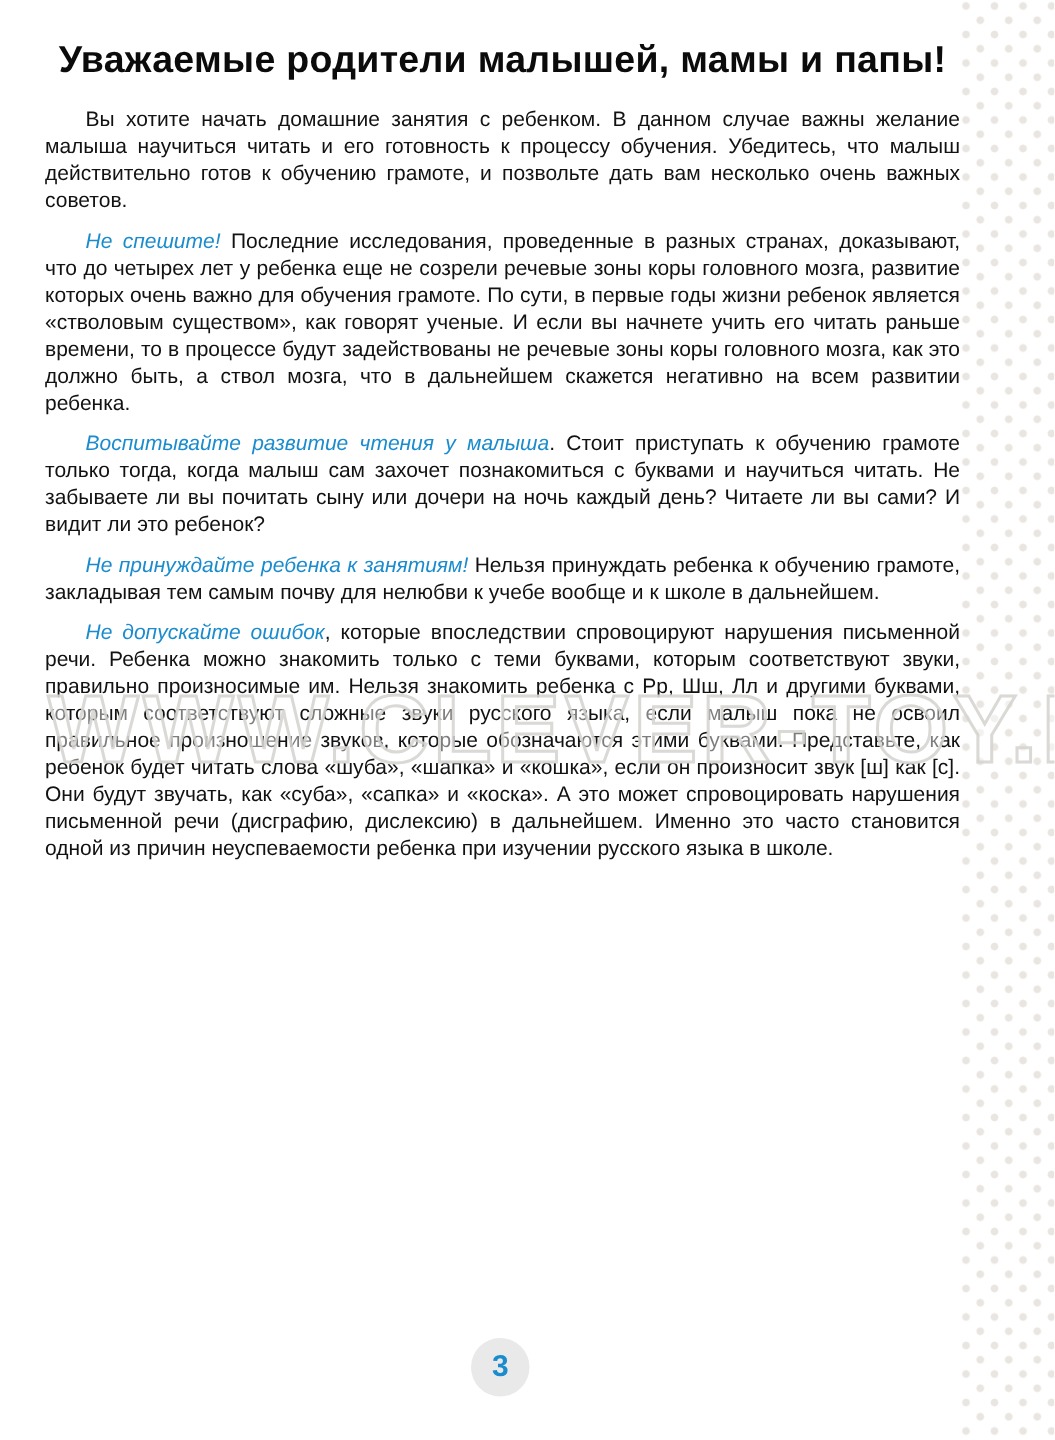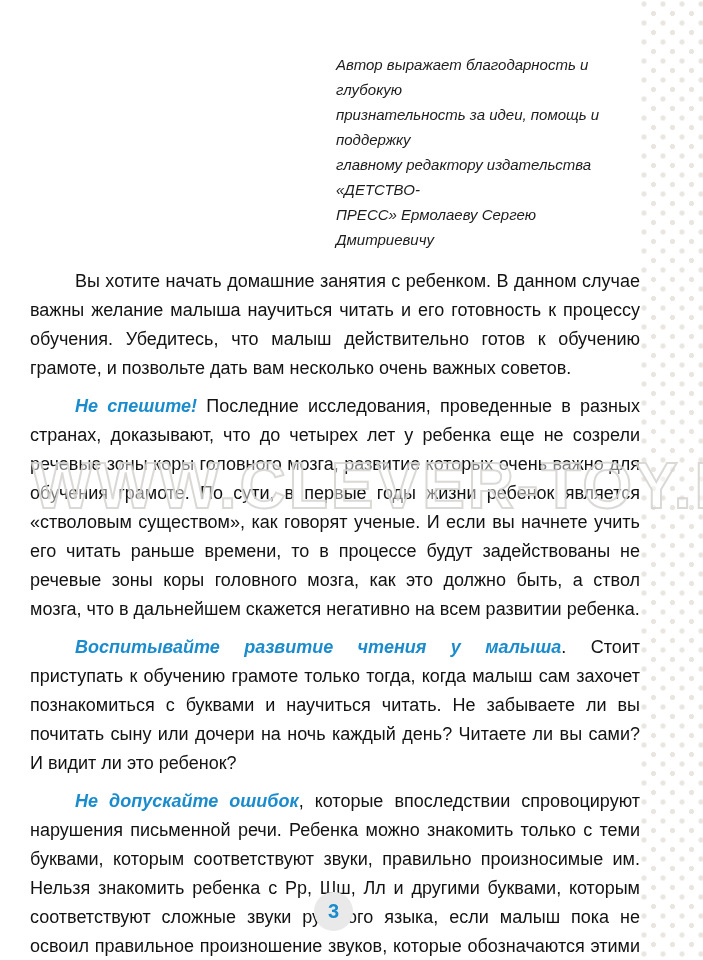--- a/index.html
+++ b/index.html
@@ -38,29 +38,28 @@
     font-size:25px;
     font-weight:bold;
     color:#0b0b0b;
     letter-spacing:.2px;
   }
   .body-text{margin-top:15px;}
   .body-text p{
     margin:0 0 9px 0;
     text-align:justify;
     text-indent:27px;
-    font-size:18px;
-    line-height:29px;
+    font-size:14px;
+    line-height:18px;
     color:#121212;
   }
   .lead{
     color:var(--accent,#1a8cce);
-    font-weight:bold;
+    font-weight:normal;
     font-style:italic;
-    margin-left:18px;
   }
   .watermark{
     position:absolute;
     left:32px;top:449px;
     z-index:5;
     pointer-events:none;
     white-space:nowrap;
     font-weight:bold;
     font-size:64px;
     letter-spacing:3px;
@@ -80,32 +79,28 @@
     color:var(--accent,#1a8cce);
   }
 </style>
 </head>
 <body>
 
 <div class="dots-strip"></div>
 
 <div class="content">
 
-  <div class="dedication">
-    <div>Автор выражает благодарность и глубокую</div>
-    <div>признательность за идеи, помощь и поддержку</div>
-    <div>главному редактору издательства «ДЕТСТВО-</div>
-    <div>ПРЕСС» Ермолаеву Сергею Дмитриевичу</div>
-  </div>
 
+  <h1 class="page-title">Уважаемые родители малышей, мамы и папы!</h1>
 
   <div class="body-text">
     <p><span class="lead"></span><span>Вы хотите начать домашние занятия с ребенком. В данном случае важны желание малыша научиться читать и его готовность к процессу обучения. Убедитесь, что малыш действительно готов к обучению грамоте, и позвольте дать вам несколько очень важных советов.</span></p>
     <p><span class="lead">Не спешите!</span><span> Последние исследования, проведенные в разных странах, доказывают, что до четырех лет у ребенка еще не созрели речевые зоны коры головного мозга, развитие которых очень важно для обучения грамоте. По сути, в первые годы жизни ребенок является «стволовым существом», как говорят ученые. И если вы начнете учить его читать раньше времени, то в процессе будут задействованы не речевые зоны коры головного мозга, как это должно быть, а ствол мозга, что в дальнейшем скажется негативно на всем развитии ребенка.</span></p>
     <p><span class="lead">Воспитывайте развитие чтения у малыша</span><span>. Стоит приступать к обучению грамоте только тогда, когда малыш сам захочет познакомиться с буквами и научиться читать. Не забываете ли вы почитать сыну или дочери на ночь каждый день? Читаете ли вы сами? И видит ли это ребенок?</span></p>
+    <p><span class="lead">Не принуждайте ребенка к занятиям!</span><span> Нельзя принуждать ребенка к обучению грамоте, закладывая тем самым почву для нелюбви к учебе вообще и к школе в дальнейшем.</span></p>
     <p><span class="lead">Не допускайте ошибок</span><span>, которые впоследствии спровоцируют нарушения письменной речи. Ребенка можно знакомить только с теми буквами, которым соответствуют звуки, правильно произносимые им. Нельзя знакомить ребенка с Рр, Шш, Лл и другими буквами, которым соответствуют сложные звуки русского языка, если малыш пока не освоил правильное произношение звуков, которые обозначаются этими буквами. Представьте, как ребенок будет читать слова «шуба», «шапка» и «кошка», если он произносит звук [ш] как [с]. Они будут звучать, как «суба», «сапка» и «коска». А это может спровоцировать нарушения письменной речи (дисграфию, дислексию) в дальнейшем. Именно это часто становится одной из причин неуспеваемости ребенка при изучении русского языка в школе.</span></p>
 
   </div>
 
 </div>
 
 <div class="watermark">WWW.CLEVER-TOY.RU</div>
 
 <div class="page-badge">
   <span>3</span>

